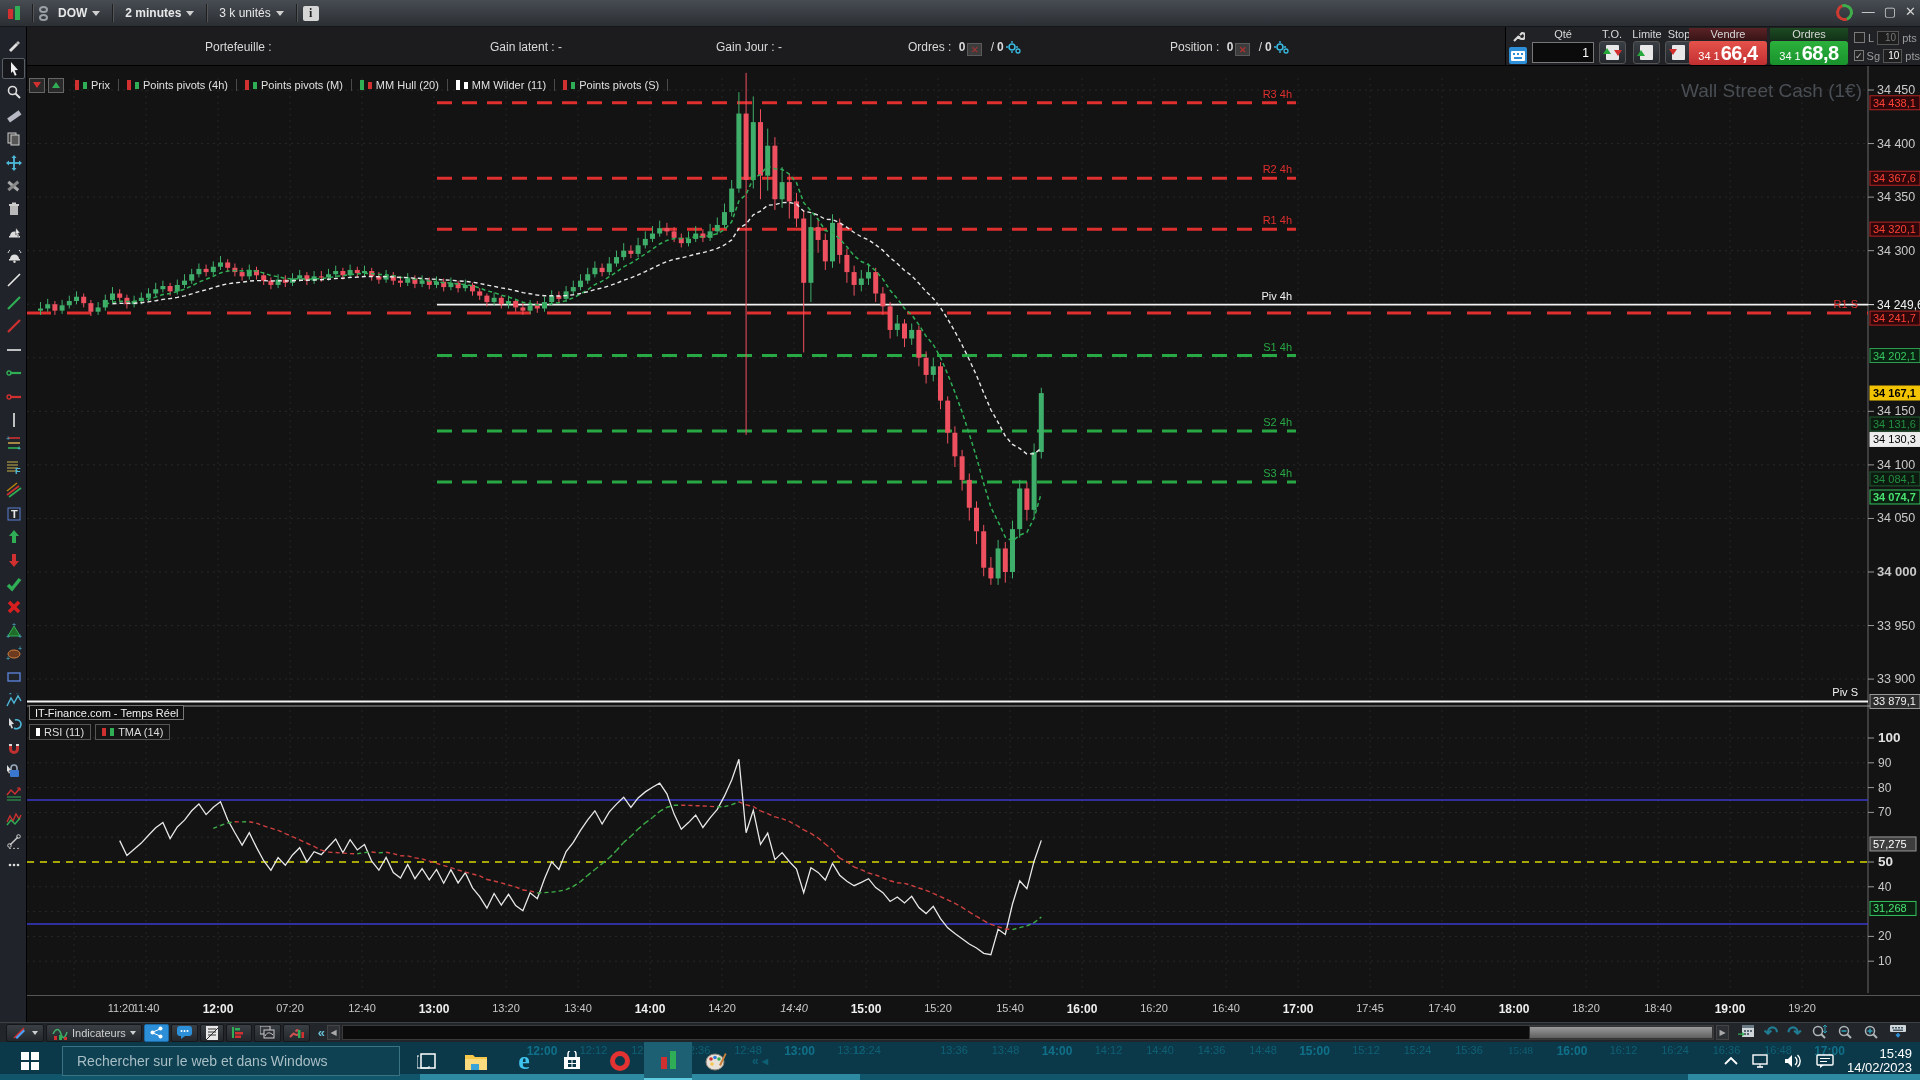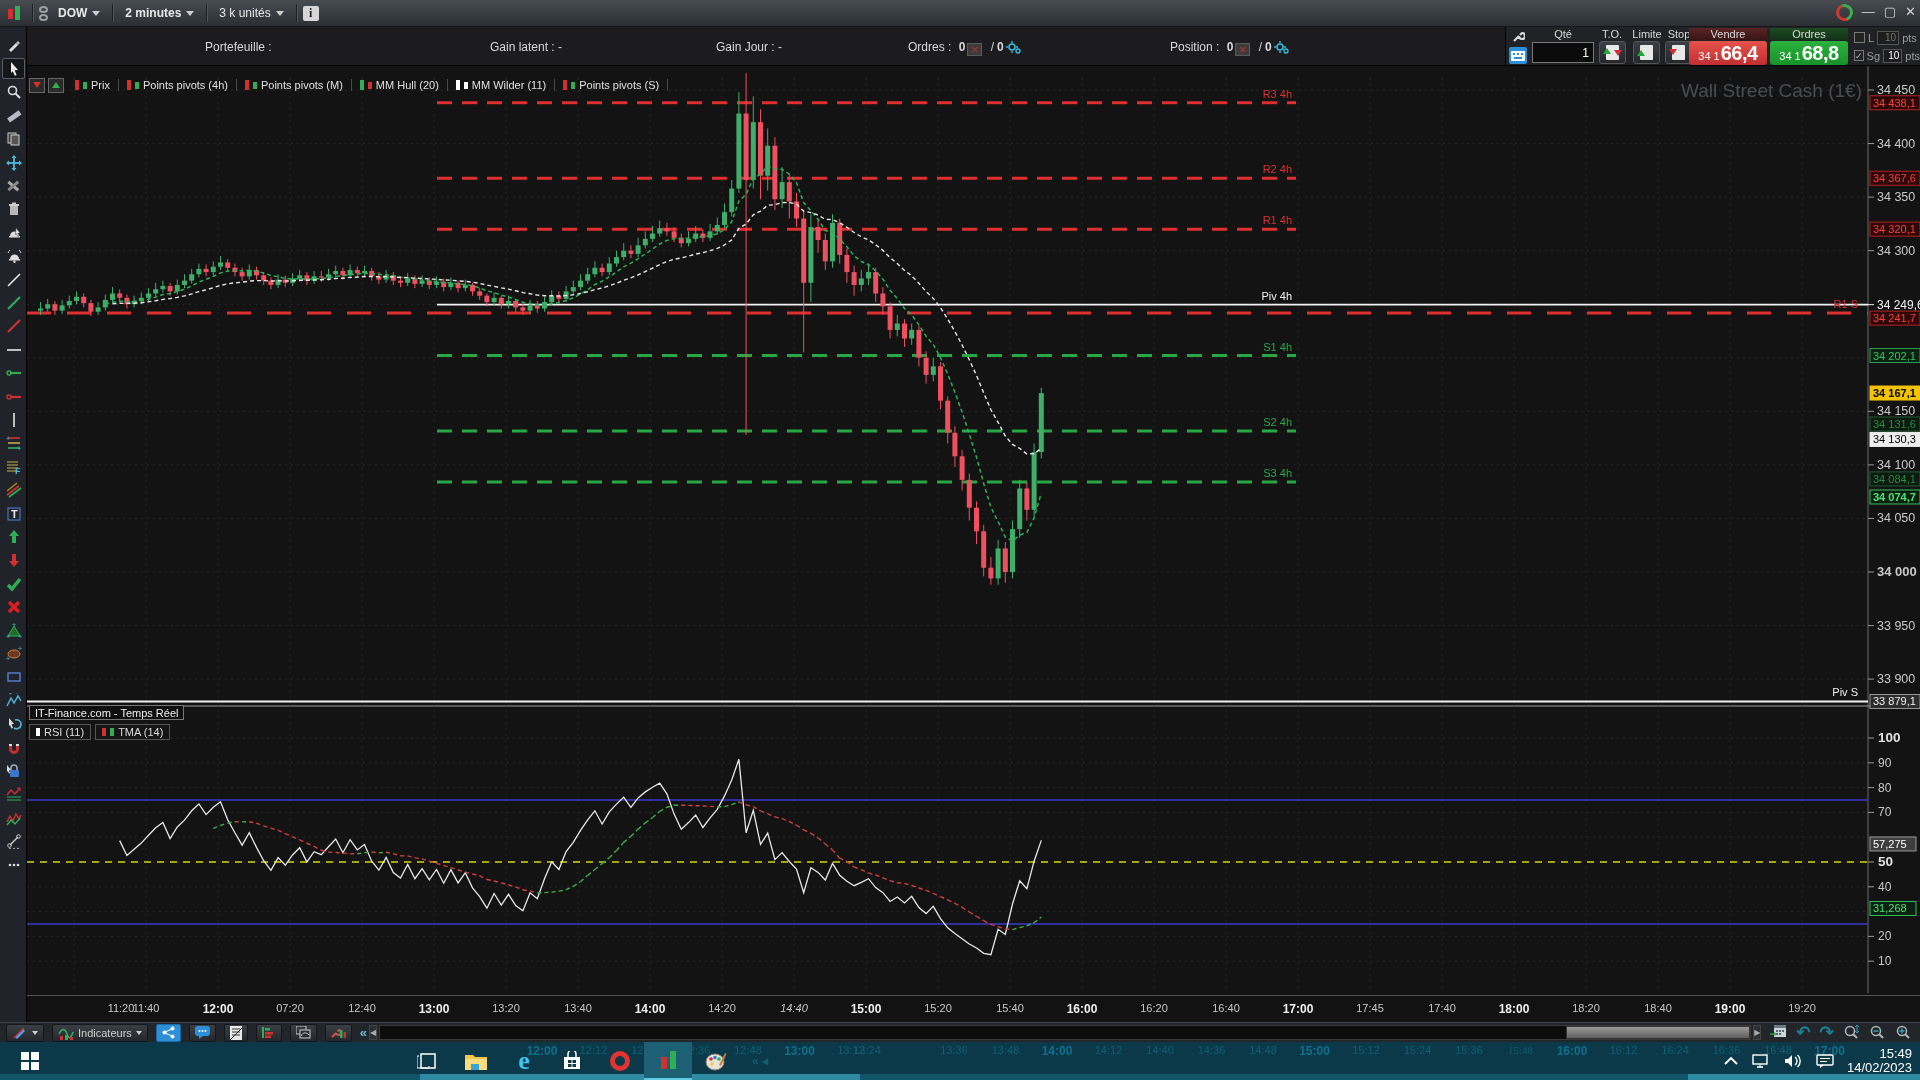--- a/index.html
+++ b/index.html
@@ -83,21 +83,21 @@
   #timeaxis{position:absolute;left:27px;top:995px;width:1893px;height:27px;background:#121212;border-top:1px solid #555;color:#c9c9c9;z-index:4}
   #timeaxis span{position:absolute;top:6px;transform:translateX(-50%);font-size:11px}
   #timeaxis span.bold{font-weight:bold;color:#efefef;font-size:12px}
   #moredots{position:absolute;left:1px;top:997px;width:24px;height:23px;background:#272b30;border:1px solid #555;
      color:#ddd;text-align:center;line-height:9px;font-size:11px;z-index:5}
 
   
   #btoolbar{position:absolute;left:0;top:1022px;width:1920px;height:20px;background:#22262b;border-top:1px solid #3d4247;
      display:flex;align-items:center;font-size:11px;color:#cfcfcf;z-index:6}
   .bbtn{height:18px;display:flex;align-items:center;gap:4px;padding:0 5px;background:linear-gradient(#3a3f45,#24282d);
-     border:1px solid #15171a;border-radius:2px;margin-left:8px}
+     border:1px solid #15171a;border-radius:2px;margin-left:2px}
   .bcaret{width:0;height:0;border-left:3px solid transparent;border-right:3px solid transparent;border-top:4px solid #cfcfcf}
   #scrolltrack{position:relative;height:15px;background:#0c0c0c;border:1px solid #3a3a3a;flex:0 0 auto;width:1372px;margin-left:2px}
   #scrollthumb{position:absolute;left:1186px;top:0;width:184px;height:13px;background:linear-gradient(#9a9a9a,#5f5f5f);border:1px solid #333}
   .arrbtn{width:13px;height:15px;background:#2c3035;border:1px solid #444;color:#aaa;font-size:8px;line-height:13px;text-align:center;margin-left:2px}
   .rico{margin-left:9px;color:#9fb6c2;font-size:14px;line-height:16px}
 
   
   #taskbar{position:absolute;left:0;top:1042px;width:1920px;height:38px;background:#0b3949;z-index:10;overflow:hidden}
   #ghosts{position:absolute;left:0;top:2px;width:1920px;height:14px;color:#0f6075;font-size:11px}
   #ghosts span{position:absolute;transform:translateX(-50%)}
@@ -1319,20 +1319,21 @@
         <div class="gseg" style="left:1688px;width:232px"></div>
       </div>
     <div id="startbtn">
         <span class="winlogo">
           <i></i>
           <i></i>
           <i></i>
           <i></i>
         </span>
       </div>
+    <div id="searchbox">Rechercher sur le web et dans Windows</div>
     <div class="tbicon" style="left:404px">
       <svg width="22" height="18">
           <rect x="4" y="2" width="14" height="14" fill="none" stroke="#fff" stroke-width="1.5"></rect>
           <path d="M2 4 L0 4 L0 16 L12 16 L12 14" stroke="#fff" fill="none"></path>
         </svg>
     </div>
     <div class="tbicon" style="left:452px">
       <svg width="24" height="19">
           <path d="M1 3 L9 3 L11 5 L23 5 L23 18 L1 18 Z" fill="#f5c84c"></path>
           <rect x="1" y="7" width="22" height="11" fill="#fadc7e"></rect>

